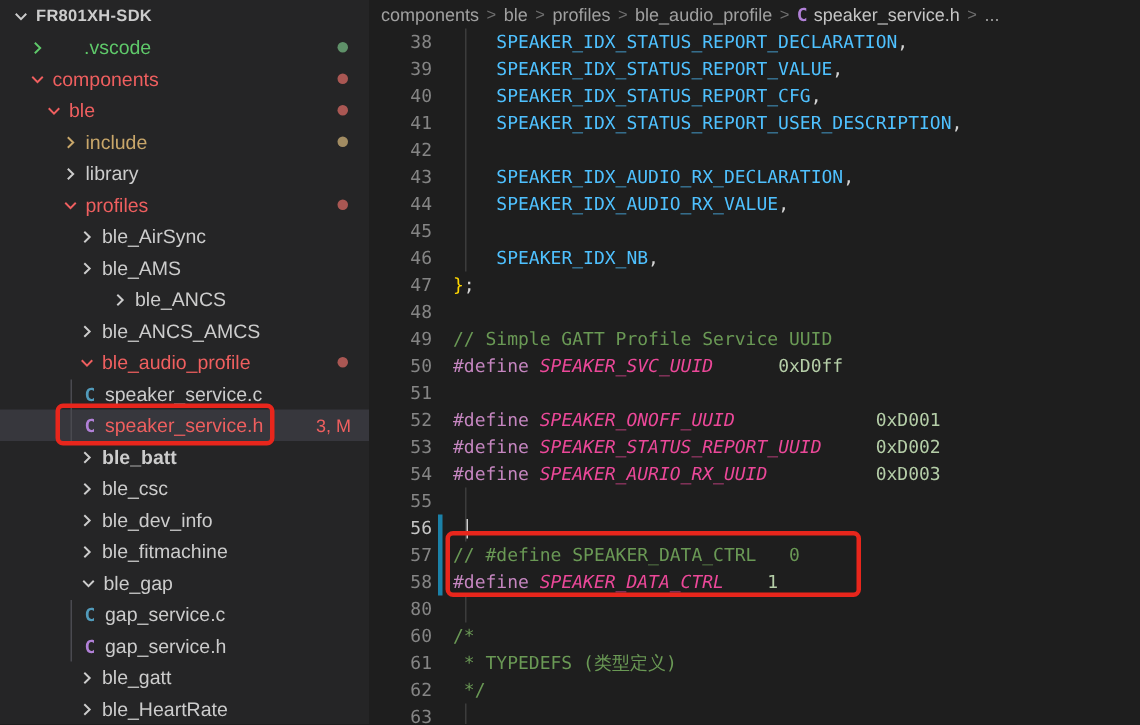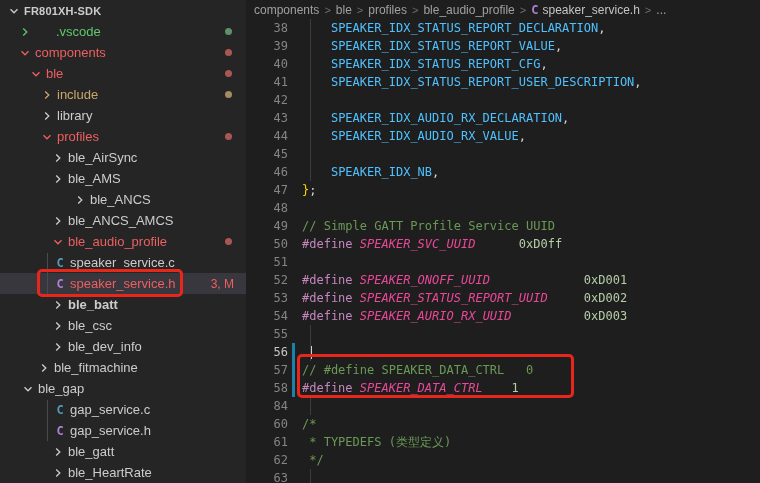--- a/index.html
+++ b/index.html
@@ -231,30 +231,30 @@
         </div>
         <div class="tree-row c-normal" style="padding-left: 50px;">
           <span class="twisty">
             <svg width="16" height="16">
               <path d="M6.2 4.5l3.6 3.5-3.6 3.5" fill="none" stroke="currentColor" stroke-width="1.3"></path>
             </svg>
           </span>
           <span class="tree-label">ble_dev_info</span>
           <span class="row-spacer"></span>
         </div>
-        <div class="tree-row c-normal" style="padding-left: 36px;">
+        <div class="tree-row c-normal" style="padding-left: 50px;">
           <span class="twisty">
             <svg width="16" height="16">
               <path d="M6.2 4.5l3.6 3.5-3.6 3.5" fill="none" stroke="currentColor" stroke-width="1.3"></path>
             </svg>
           </span>
           <span class="tree-label">ble_fitmachine</span>
           <span class="row-spacer"></span>
         </div>
-        <div class="tree-row c-normal" style="padding-left: 20px;">
+        <div class="tree-row c-normal" style="padding-left: 20px; margin-left: 31px;">
           <span class="twisty">
             <svg width="16" height="16">
               <path d="M4.5 6.2l3.5 3.6 3.5-3.6" fill="none" stroke="currentColor" stroke-width="1.3"></path>
             </svg>
           </span>
           <span class="tree-label">ble_gap</span>
           <span class="row-spacer"></span>
         </div>
         <div class="tree-row c-normal" style="padding-left: 52px;">
           <span class="file-icon icon-c-blue">C</span>
@@ -384,21 +384,21 @@
         </div>
         <div class="code-line">
           <span class="ln">57</span>
           <span class="code-text"><span class="t-com">// #define SPEAKER_DATA_CTRL   0</span></span>
         </div>
         <div class="code-line">
           <span class="ln">58</span>
           <span class="code-text"><span class="t-pink">#define</span><span class="t-fg"> </span><span class="t-dblue">SPEAKER_DATA_CTRL</span><span class="t-fg">    </span><span class="t-num">1</span></span>
         </div>
         <div class="code-line">
-          <span class="ln">84</span>
+          <span class="ln">80</span>
           <span class="code-text"></span>
         </div>
         <div class="code-line">
           <span class="ln">60</span>
           <span class="code-text"><span class="t-com">/*</span></span>
         </div>
         <div class="code-line">
           <span class="ln">61</span>
           <span class="code-text"><span class="t-com"> * TYPEDEFS (类型定义)</span></span>
         </div>

